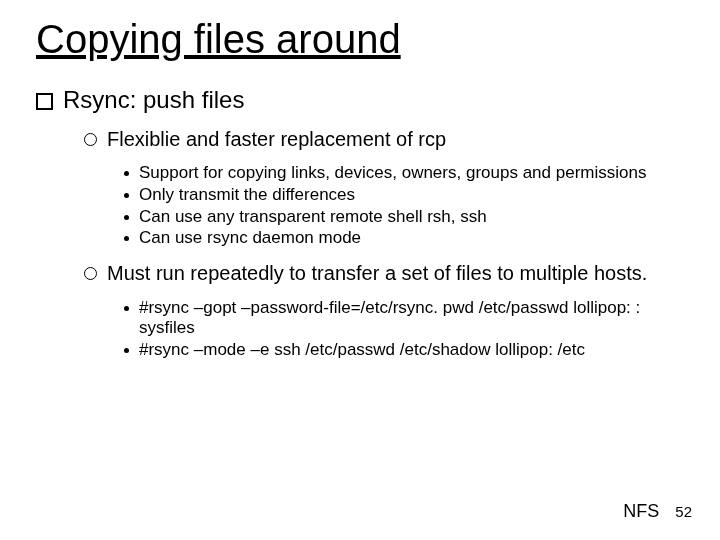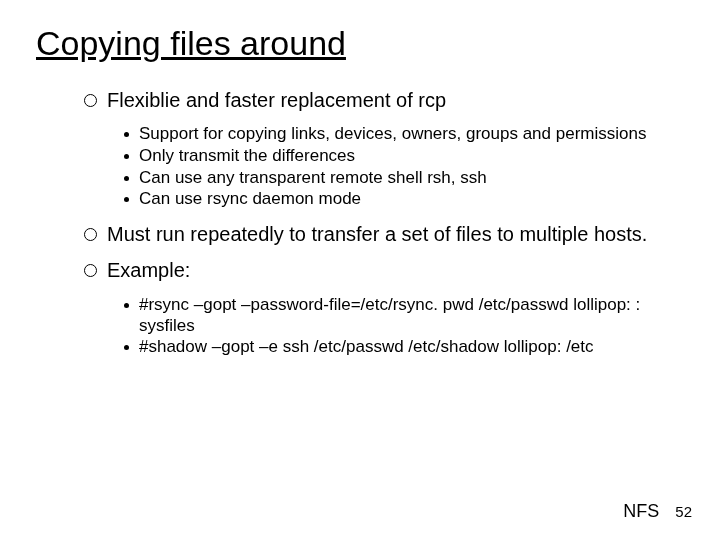--- a/index.html
+++ b/index.html
@@ -13,24 +13,24 @@
     overflow: hidden;
   }
   .slide {
     position: relative;
     width: 720px;
     height: 540px;
     box-sizing: border-box;
     padding: 14px 28px 0 36px;
   }
   .title {
-    font-size: 34px;
+    font-size: 40px;
     line-height: 1.05;
     text-decoration: underline;
-    margin: 12px 0 26px 0;
+    margin: 4px 0 26px 0;
     font-weight: normal;
   }
   .lvl1 {
     font-size: 24px;
     line-height: 1.2;
     margin: 0 0 4px 0;
     display: flex;
     align-items: flex-start;
   }
   .sq {
@@ -87,20 +87,24 @@
   .pgnum { font-size: 15px; }
   .txt { flex: 1; }
 </style>
 </head>
 <body>
 
 <div class="slide">
 
   <h1 class="title">Copying files around</h1>
 
+  <div class="lvl1">
+    <span class="sq"></span>
+    <span class="txt">Rsync: push files</span>
+  </div>
 
   <div class="lvl2-wrap">
 
     <div class="lvl2">
       <span class="circ"></span>
       <span class="txt">Flexiblie and faster replacement of rcp</span>
     </div>
     <div class="lvl3-wrap">
       <div class="lvl3">
         <span class="dot"></span>
@@ -119,32 +123,28 @@
         <span class="txt">Can use rsync daemon mode</span>
       </div>
     </div>
 
 
     <div class="lvl2">
       <span class="circ"></span>
       <span class="txt">Must run repeatedly to transfer a set of files to multiple hosts.</span>
     </div>
 
-    <div class="lvl2">
-      <span class="circ"></span>
-      <span class="txt">Example:</span>
-    </div>
     <div class="lvl3-wrap">
       <div class="lvl3">
         <span class="dot"></span>
         <span class="txt">#rsync –gopt –password-file=/etc/rsync. pwd /etc/passwd lollipop: : sysfiles</span>
       </div>
       <div class="lvl3">
         <span class="dot"></span>
-        <span class="txt">#shadow –gopt –e ssh /etc/passwd /etc/shadow lollipop: /etc</span>
+        <span class="txt">#rsync –mode –e ssh /etc/passwd /etc/shadow lollipop: /etc</span>
       </div>
     </div>
 
   </div>
 
   <div class="footer">
     <span>NFS</span>
     <span class="pgnum">52</span>
   </div>
 

